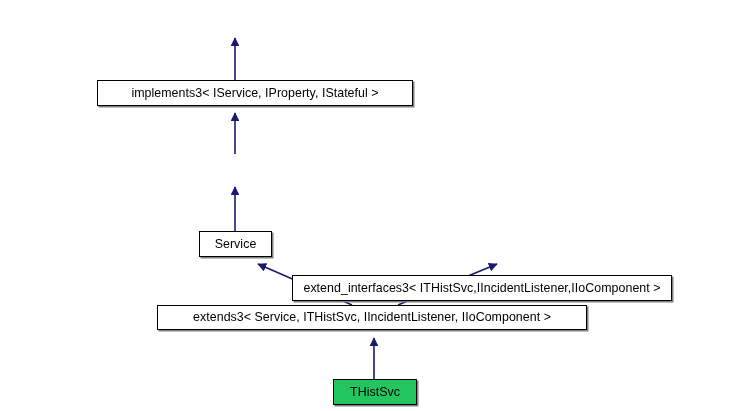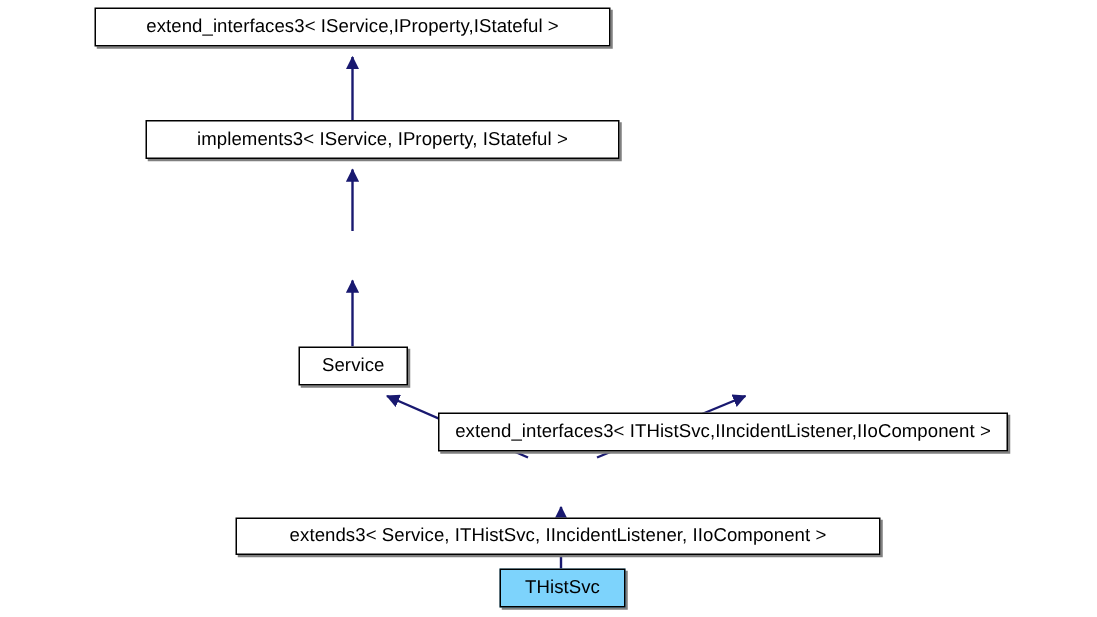--- a/index.html
+++ b/index.html
@@ -34,21 +34,21 @@
     font-size: 12.4px;
     line-height: 1;
     letter-spacing: 0.05px;
     white-space: nowrap;
     display: flex;
     align-items: center;
     justify-content: center;
     box-shadow: 1.5px 1.5px 0 0 #808080;
   }
   .uml-node.is-current {
-    background: #7dd3fc;
+    background: #22c55e;
   }
   .uml-node .node-label {
     display: block;
     padding: 0 7px;
     transform: translateY(-0.5px);
   }
 </style>
 </head>
 <body>
 
@@ -64,38 +64,35 @@
     <g stroke="#191970" stroke-width="1.6" fill="none">
       <line x1="235" y1="80" x2="235" y2="38" marker-end="url(#arrowhead)"></line>
       <line x1="235" y1="154" x2="235" y2="113" marker-end="url(#arrowhead)"></line>
       <line x1="235" y1="231" x2="235" y2="187" marker-end="url(#arrowhead)"></line>
       <line x1="352" y1="305" x2="258" y2="264" marker-end="url(#arrowhead)"></line>
       <line x1="398" y1="305" x2="497" y2="264" marker-end="url(#arrowhead)"></line>
       <line x1="374" y1="379" x2="374" y2="338" marker-end="url(#arrowhead)"></line>
     </g>
   </svg>
 
-  <div class="uml-node" id="node-extend_interfaces3_service" style="left:63px; top:5px; width:344px; height:26px;">
-    <span class="node-label">extend_interfaces3&lt; IService,IProperty,IStateful &gt;</span>
-  </div>
 
   <div class="uml-node" id="node-implements3" style="left:77px; top:80px; width:316px; height:26px;margin-left:20px;">
     <span class="node-label">implements3&lt; IService, IProperty, IStateful &gt;</span>
   </div>
 
 
   <div class="uml-node" id="node-service" style="left:199px; top:231px; width:73px; height:26px;">
     <span class="node-label">Service</span>
   </div>
 
   <div class="uml-node" id="node-extend_interfaces3_thistsvc" style="left:292px; top:231px; width:380px; height:26px;margin-top:44px;">
     <span class="node-label">extend_interfaces3&lt; ITHistSvc,IIncidentListener,IIoComponent &gt;</span>
   </div>
 
-  <div class="uml-node" id="node-extends3" style="left:157px; top:305px; width:430px; height:25px;margin-top:40px;">
+  <div class="uml-node" id="node-extends3" style="left:157px; top:305px; width:430px; height:25px;">
     <span class="node-label">extends3&lt; Service, ITHistSvc, IIncidentListener, IIoComponent &gt;</span>
   </div>
 
   <div class="uml-node is-current" id="node-thistsvc" style="left:333px; top:379px; width:84px; height:26px;">
     <span class="node-label">THistSvc</span>
   </div>
 
 </div>
 
 </body></html>

